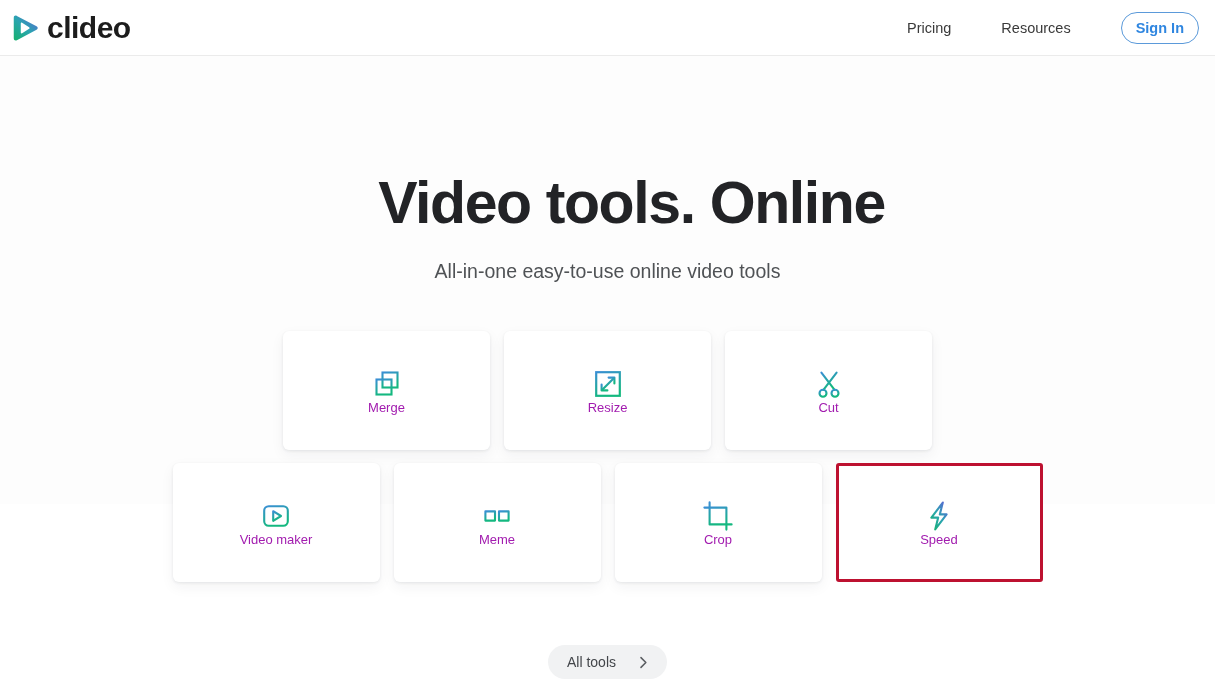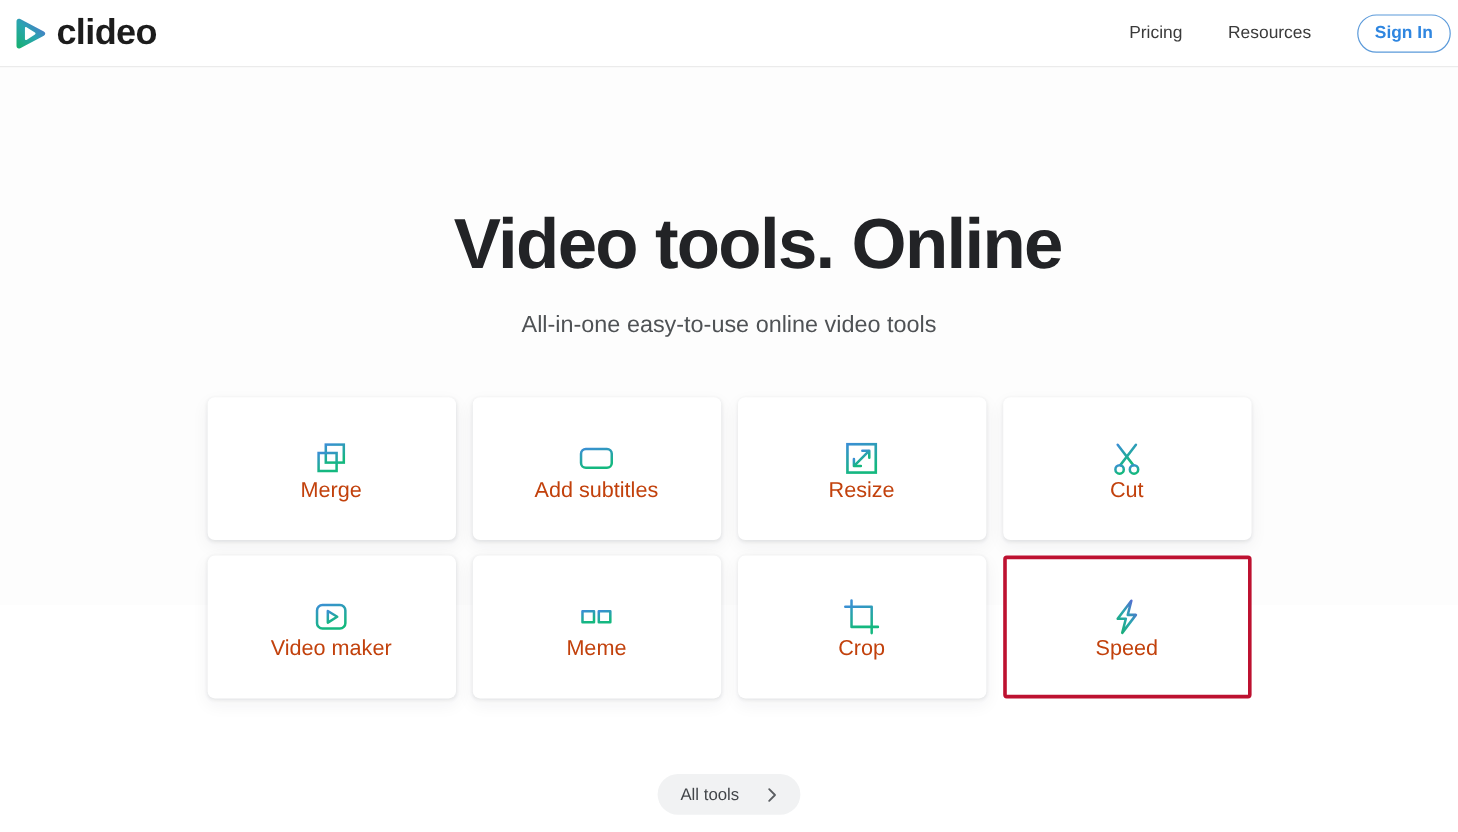--- a/index.html
+++ b/index.html
@@ -42,24 +42,24 @@
   .brand-mark { display: block; width: 30px; height: 30px; }
   .brand-name {
     font-size: 30px;
     font-weight: 700;
     color: #1c1c1c;
     letter-spacing: -0.5px;
     line-height: 1;
   }
   .nav {
     margin-left: auto;
-    margin-right: 6px;
-    display: flex;
-    align-items: center;
-    gap: 38px;
+    margin-right: 16px;
+    display: flex;
+    align-items: center;
+    gap: 50px;
   }
   .nav-link {
     font-size: 14.5px;
     color: #3a3a3a;
     text-decoration: none;
     cursor: pointer;
     white-space: nowrap;
   }
   .signin-btn {
     display: inline-flex;
@@ -133,22 +133,22 @@
     box-shadow: none;
     border: 3px solid #bd1130;
     border-radius: 3px;
   }
   .tool-icon {
     width: 34px;
     height: 34px;
     display: block;
   }
   .tool-label {
-    font-size: 18px;
-    color: #c2410c;
+    font-size: 13px;
+    color: #a21caf;
     line-height: 1;
     white-space: nowrap;
   }
 
   
   .alltools-wrap {
     position: absolute;
     top: 645px; left: 0;
     width: 1215px;
     display: flex;
@@ -217,28 +217,20 @@
 
       <a class="tool-card" href="#">
         <svg class="tool-icon" viewBox="0 0 34 34">
           <rect x="12.5" y="5.5" width="15" height="15" fill="none" stroke="url(#tg)" stroke-width="2.1"></rect>
           <rect x="6.5" y="12.5" width="15" height="15" fill="none" stroke="url(#tg)" stroke-width="2.1"></rect>
         </svg>
         <span class="tool-label">Merge</span>
       </a>
 
 
-      <a class="tool-card" href="#">
-        <svg class="tool-icon" viewBox="0 0 34 34">
-          <rect x="4.2" y="9.2" width="25.6" height="15.6" rx="4" fill="none" stroke="url(#tg)" stroke-width="2.1"></rect>
-          <path d="M11.2 14.8 H22.8" fill="none" stroke="url(#tg)" stroke-width="2.1" stroke-linecap="round"></path>
-          <path d="M11.2 19.2 H19.4" fill="none" stroke="url(#tg)" stroke-width="2.1" stroke-linecap="round"></path>
-        </svg>
-        <span class="tool-label">Add subtitles</span>
-      </a>
 
       <a class="tool-card" href="#">
         <svg class="tool-icon" viewBox="0 0 34 34">
           <rect x="5.2" y="5.2" width="23.6" height="23.6" fill="none" stroke="url(#tg)" stroke-width="2.2"></rect>
           <g fill="none" stroke="url(#tg)" stroke-width="2.1" stroke-linecap="round" stroke-linejoin="round">
             <path d="M11 23 L23 11"></path>
             <path d="M17.6 10.6 H23.4 V16.4"></path>
             <path d="M16.4 23.4 H10.6 V17.6"></path>
           </g>
         </svg>

